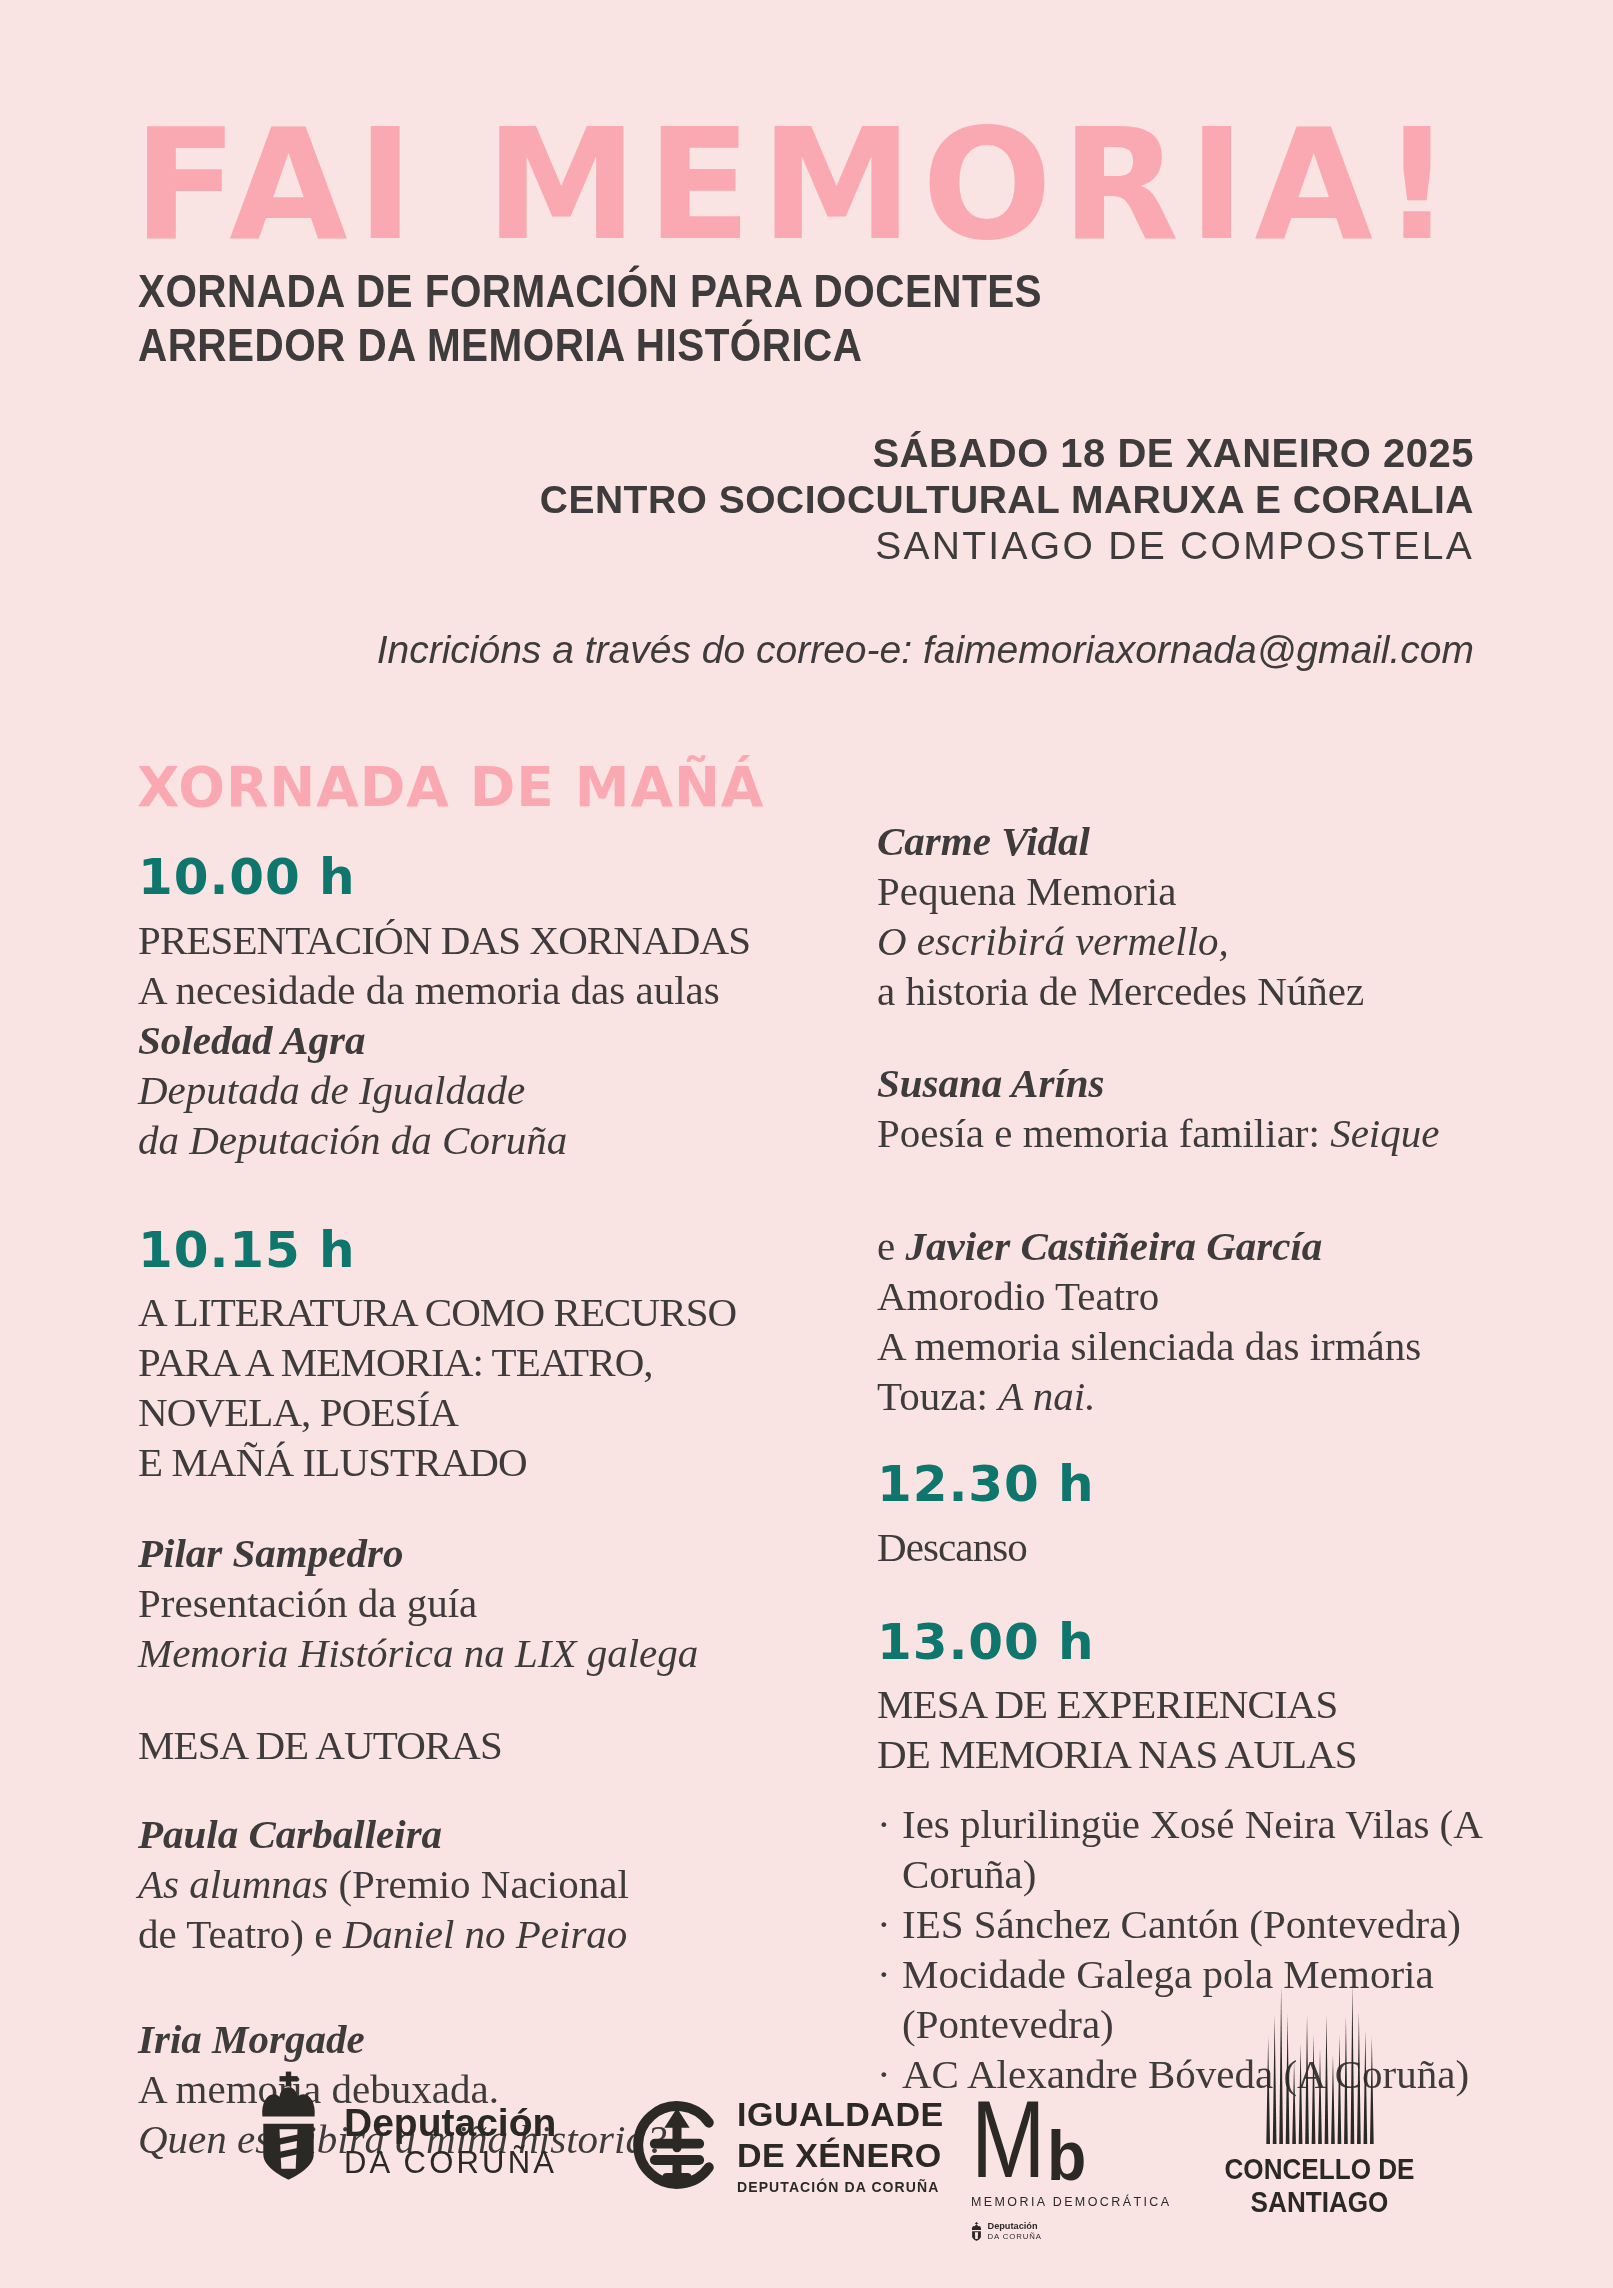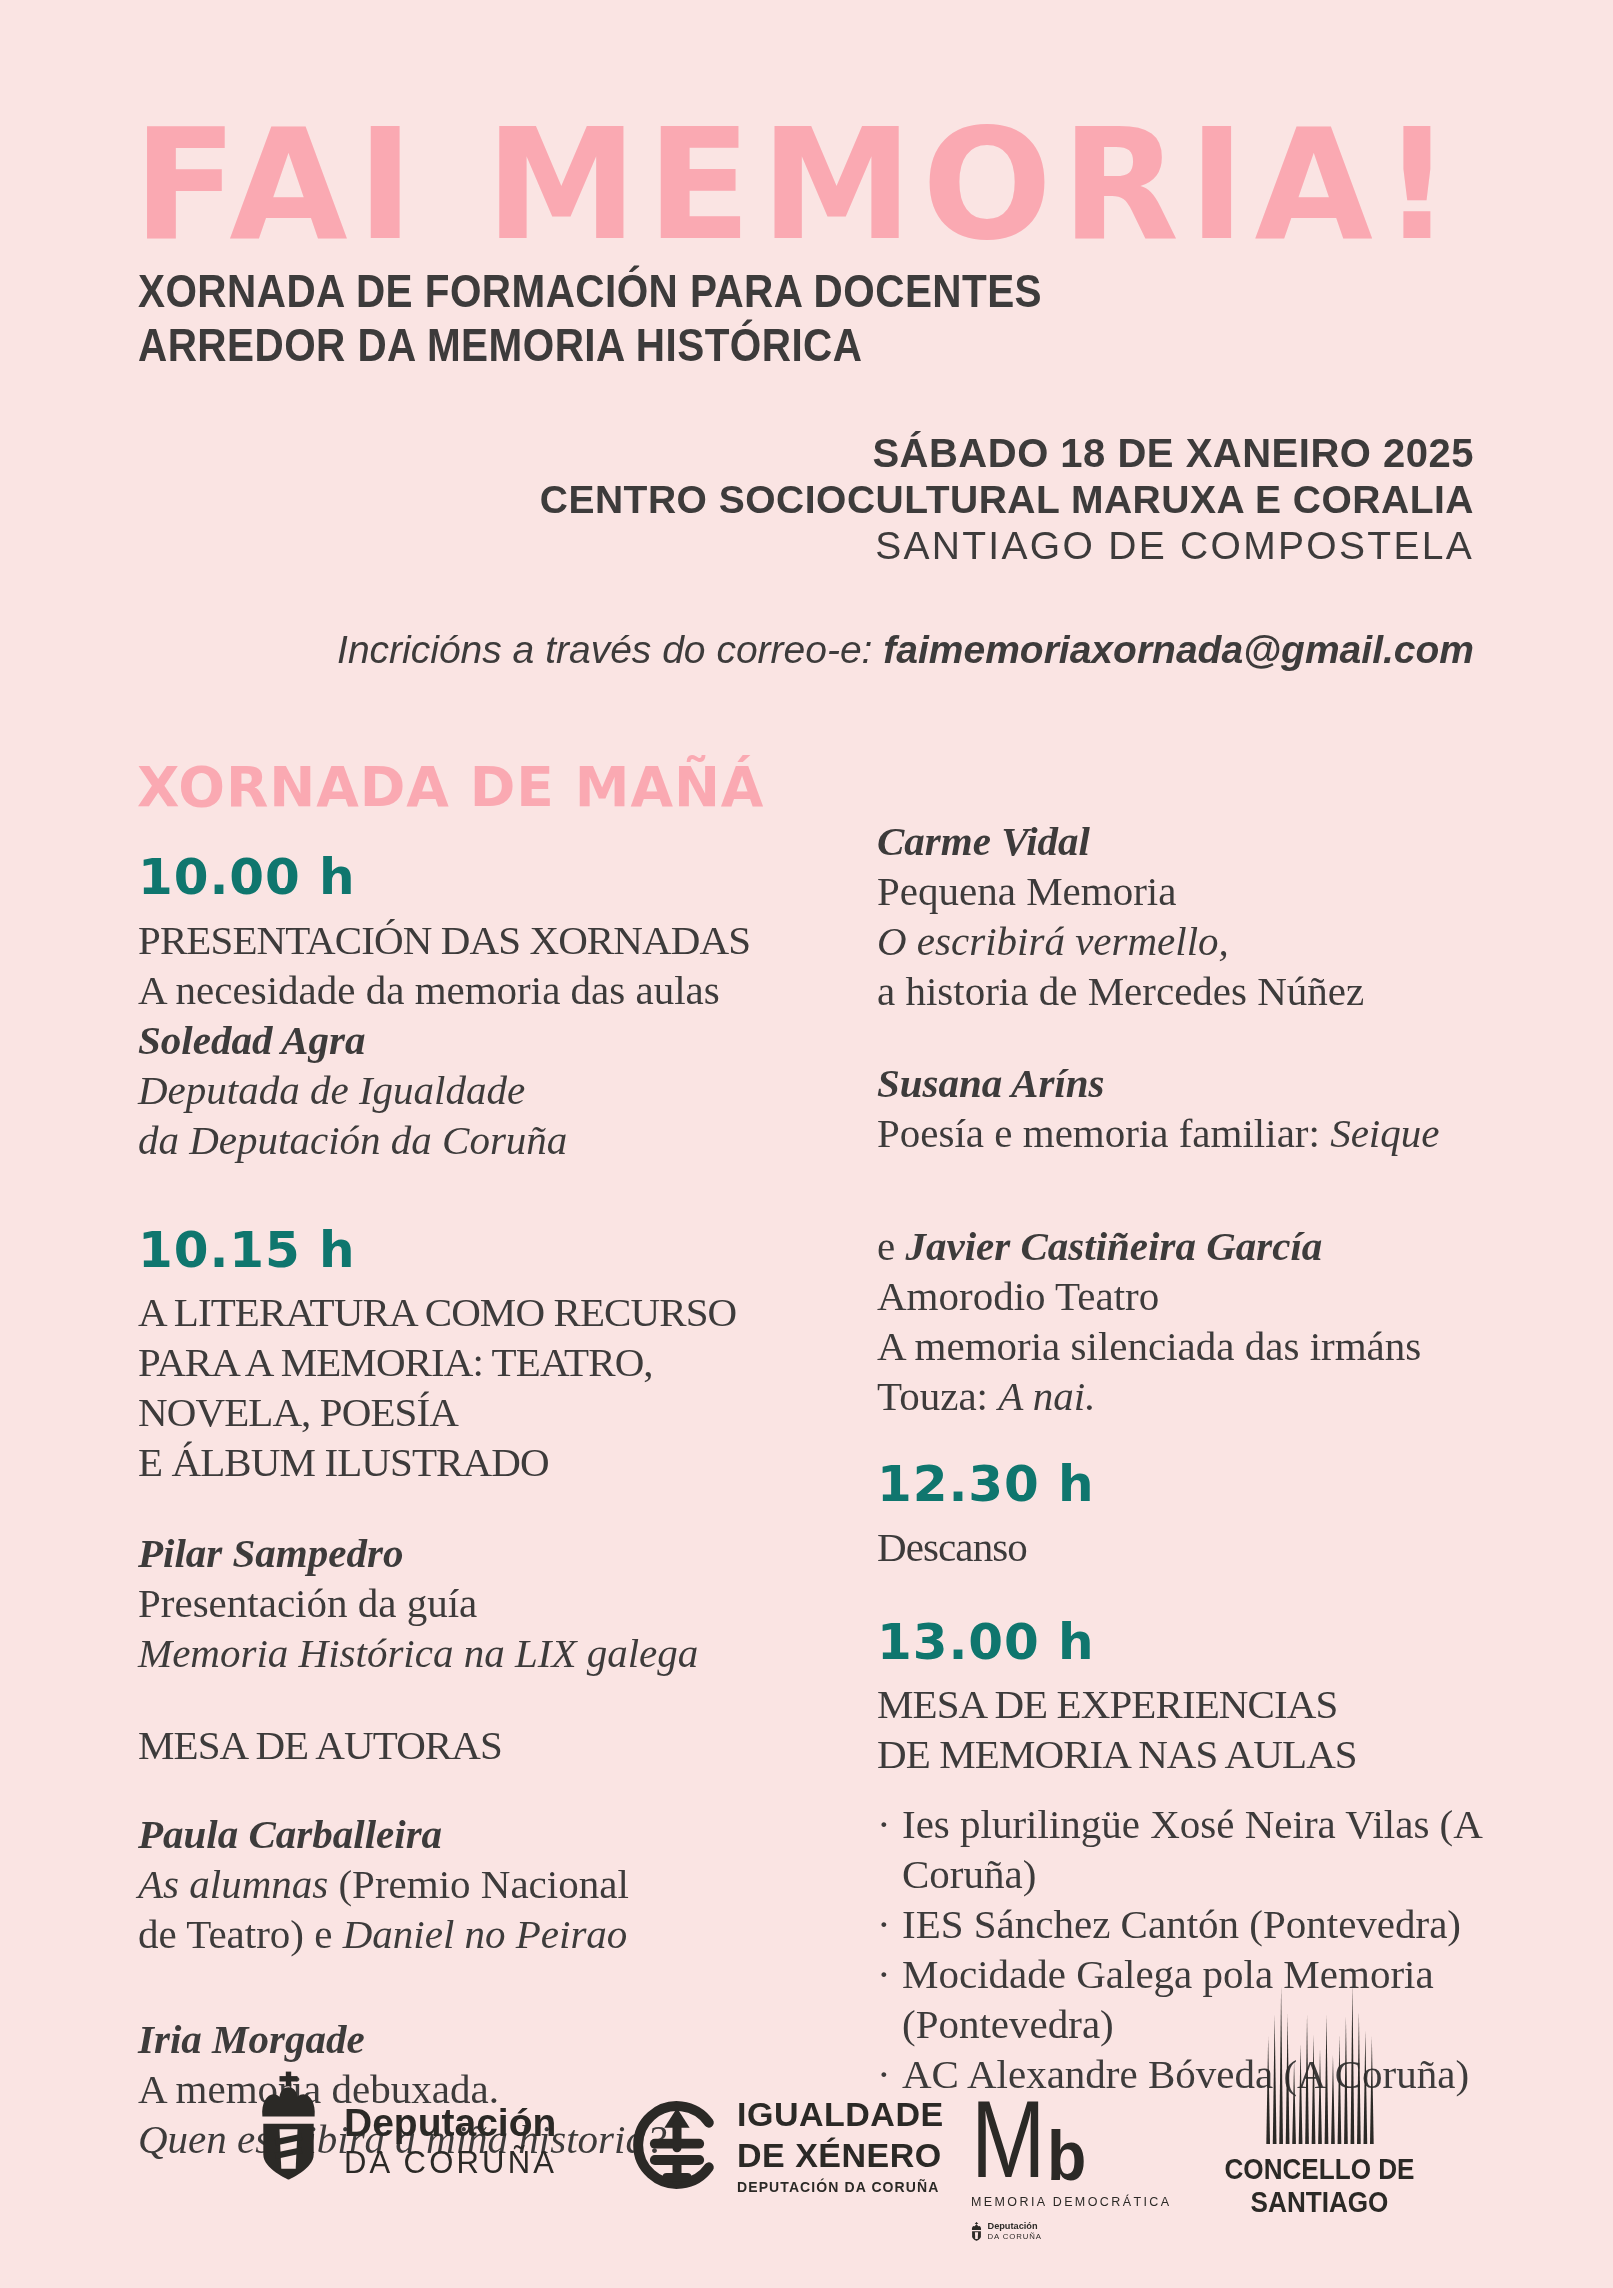--- a/index.html
+++ b/index.html
@@ -28,21 +28,21 @@
     position:absolute;right:139px;top:430px;text-align:right;
     line-height:1.18;white-space:nowrap;
   }
   .meta .d1{font-weight:700;font-size:40px;letter-spacing:0.5px;}
   .meta .d2{font-weight:700;font-size:39px;letter-spacing:0.5px;}
   .meta .d3{font-weight:400;font-size:39px;letter-spacing:2.3px;}
   .signup{
     position:absolute;right:139px;top:628px;
     font-style:italic;font-size:39px;white-space:nowrap;
   }
-  .signup .mail{font-weight:700;}
+  .signup .mail{font-weight:400;}
   .section-title{
     position:absolute;left:137px;top:755px;
     font-family:"DejaVu Sans",sans-serif;
     font-weight:700;font-size:55px;letter-spacing:0.9px;color:#faa9b2;
   }
   
   .col{position:absolute;font-family:"Liberation Serif",serif;font-size:41px;line-height:1.22;}
   .col-left{left:138px;top:851px;width:646px;}
   .col-right{left:877px;top:816px;width:668px;}
   .time{
@@ -116,21 +116,21 @@
       <div class="bi">Soledad Agra</div>
       <div class="it">Deputada de Igualdade</div>
       <div class="it">da Deputación da Coruña</div>
     </div>
 
     <div class="blk mb44">
       <div class="time">10.15 h</div>
       <div class="st">A LITERATURA COMO RECURSO</div>
       <div class="st">PARA A MEMORIA: TEATRO,</div>
       <div class="st">NOVELA, POESÍA</div>
-      <div class="st">E ÁLBUM ILUSTRADO</div>
+      <div class="st">E MAÑÁ ILUSTRADO</div>
     </div>
 
     <div class="blk mb46">
       <div class="bi">Pilar Sampedro</div>
       <div>Presentación da guía</div>
       <div class="it">Memoria Histórica na LIX galega</div>
     </div>
 
     <div class="blk mb42">
       <div class="st">MESA DE AUTORAS</div>

